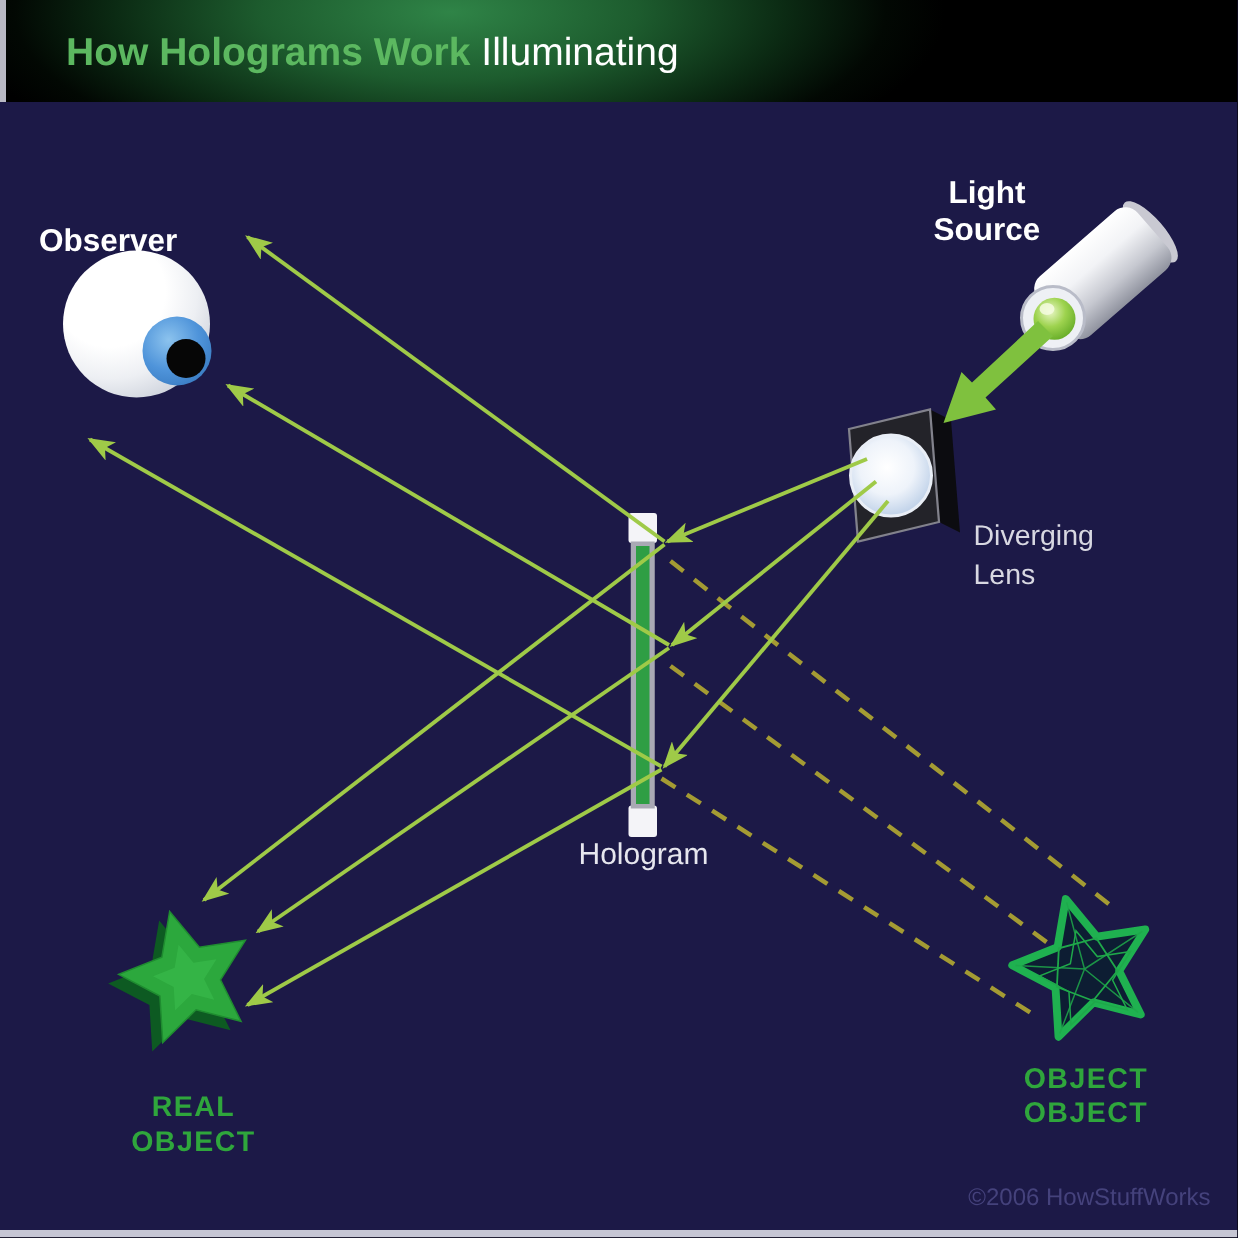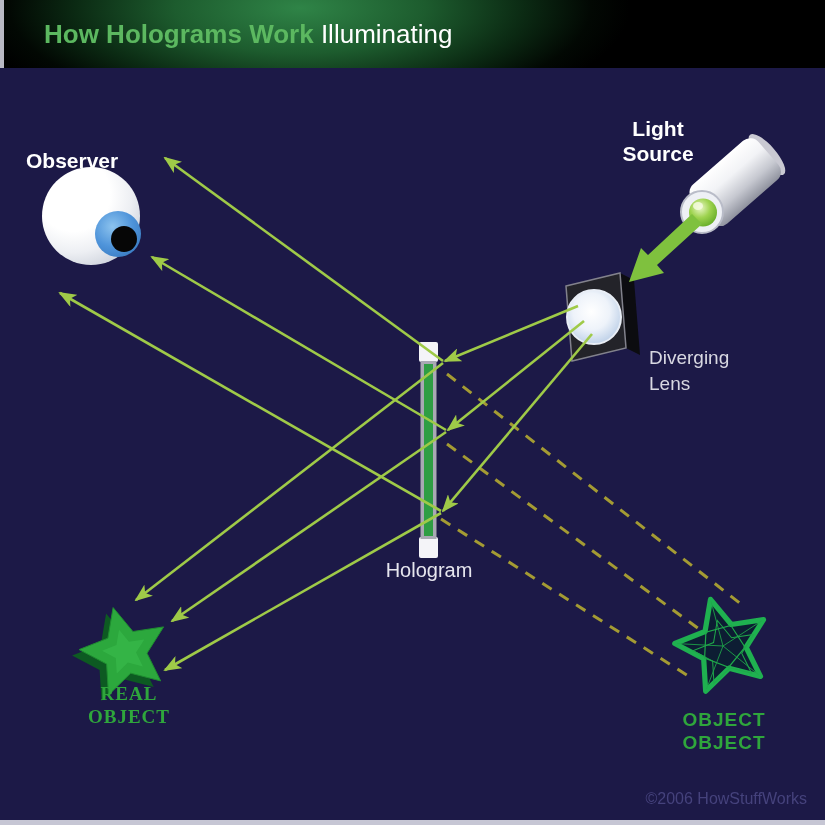--- a/index.html
+++ b/index.html
@@ -24,21 +24,21 @@
   .scene{position:absolute;left:0;top:0;}
   
   .lbl{position:absolute;color:#fff;}
   .lbl-observer{left:26px;top:122px;font-size:21px;font-weight:bold;margin-top:27px;}
   .lbl-light{left:600px;top:116px;width:116px;text-align:center;
     font-size:21px;font-weight:bold;line-height:25px;}
   .lbl-diverging{left:649px;top:345px;font-size:19px;color:#d8d8e2;line-height:26px;}
   .lbl-hologram{left:376px;top:559px;width:106px;text-align:center;font-size:20px;color:#e6e6ee;}
   .lbl-object{position:absolute;width:130px;text-align:center;color:#2fa63c;
     font-size:19px;font-weight:bold;line-height:23px;letter-spacing:1px;}
-  .lbl-real{left:64px;top:682px;font-family:Liberation Serif, serif;}
+  .lbl-real{left:64px;top:727px;}
   .lbl-virtual{left:659px;top:708px;}
   .lbl-copyright{position:absolute;right:18px;top:790px;font-size:16px;color:#45427c;}
   
   .eyeball{position:absolute;left:42px;top:167px;width:98px;height:98px;border-radius:50%;
     background:radial-gradient(circle at 32% 28%, #ffffff 38%, #edeff3 60%, #ccd1db 82%, #a9b0bf 100%);}
   .iris{position:absolute;left:53px;top:44px;width:46px;height:46px;border-radius:50%;
     background:radial-gradient(circle at 38% 34%, #8cc3ee 0%, #4f94da 48%, #2e6fb6 100%);}
   .pupil{position:absolute;left:16px;top:15px;width:26px;height:26px;border-radius:50%;background:#060606;}
   
   .bottom-border{position:absolute;left:0;bottom:0;width:825px;height:5px;background:#c6c6d4;}

